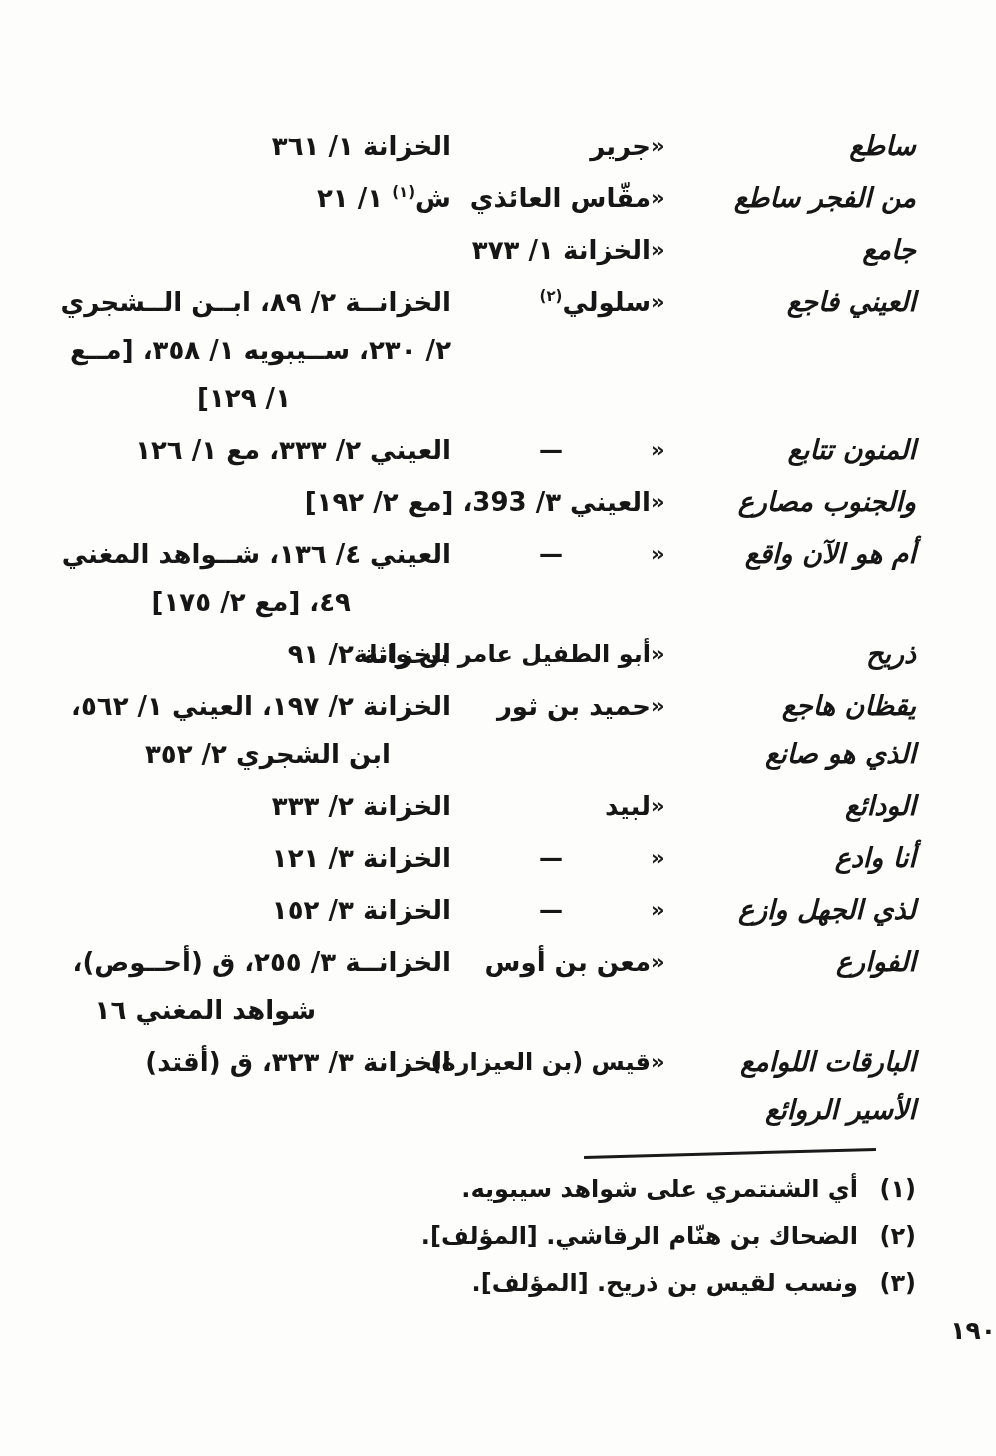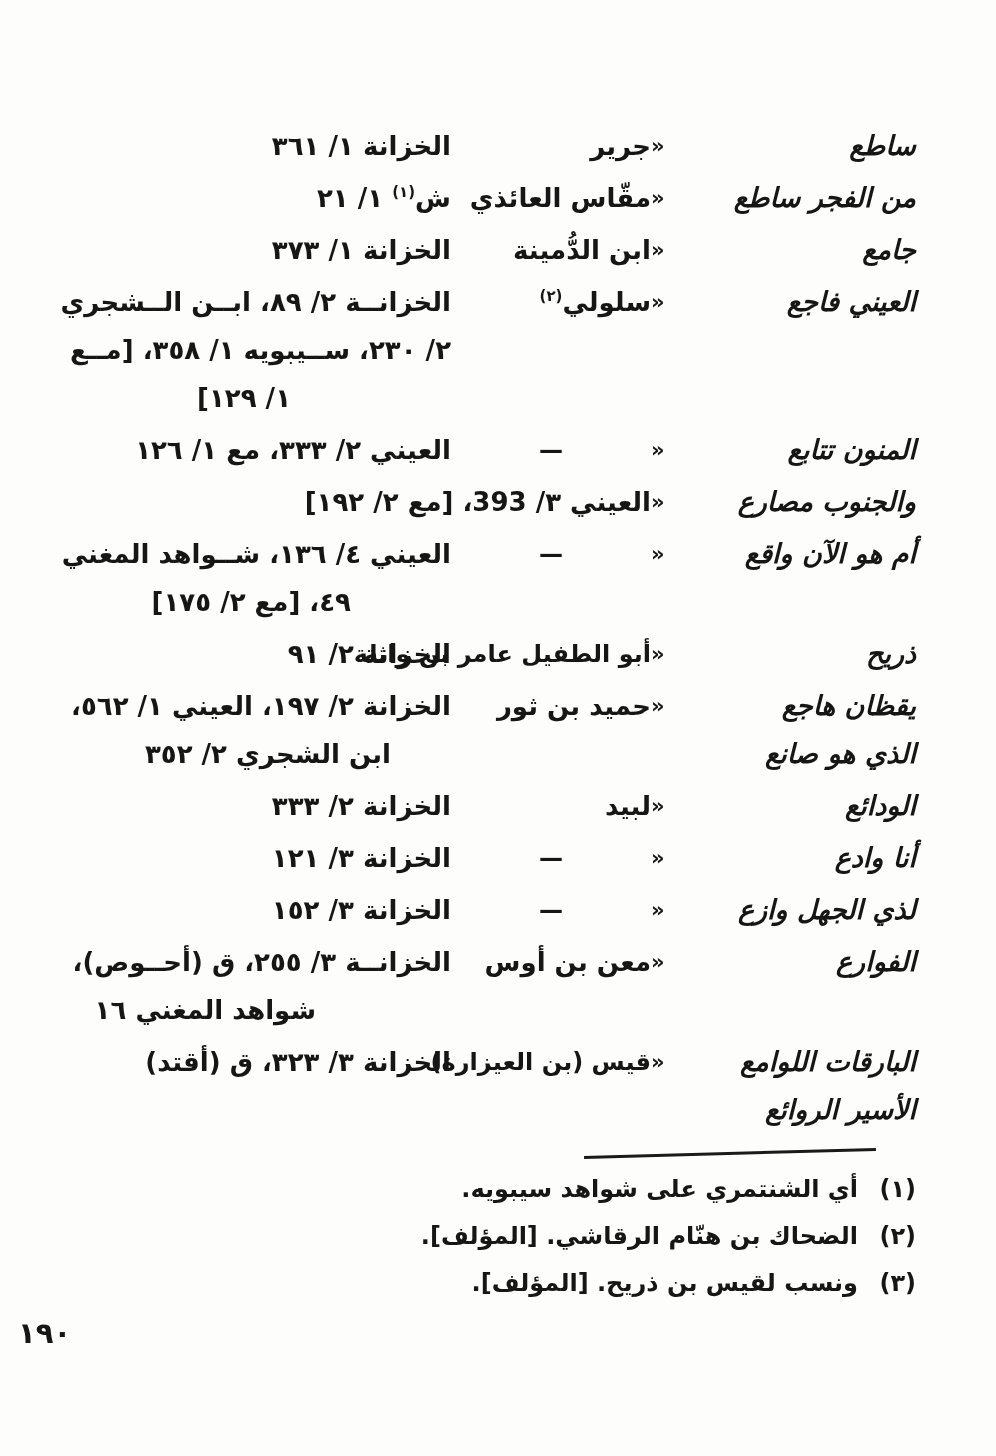--- a/index.html
+++ b/index.html
@@ -22,21 +22,21 @@
   .fn-separator {
     position:absolute; top:1152px; right:120px; width:292px;
     border-top:3px solid #1a1a1a; transform:rotate(-1.6deg);
   }
   .footnotes { position:absolute; top:1166px; right:80px; left:60px; }
   .fn { display:flex; line-height:47px; font-size:24px; }
   .fn-marker { width:58px; text-align:right; }
   .fn-text { white-space:nowrap; }
   .page-number {
     position:absolute; top:1316px; left:0; right:0;
-    text-align:left; padding-left:18px; font-size:29px; letter-spacing:2px;
+    text-align:right; padding-left:18px; font-size:25px; letter-spacing:2px;
   }
 </style>
 </head>
 <body>
 
 <div class="page">
 
   <div class="entries">
       <div class="row">
         <div class="cell c-rhyme">
@@ -66,23 +66,20 @@
           <div class="line">ش<sup>(١)</sup> ١/ ٢١</div>
         </div>
       </div>
       <div class="row">
         <div class="cell c-rhyme">
           <div class="line">جامع</div>
         </div>
         <div class="cell c-ditto">
           <div class="line">»</div>
         </div>
-        <div class="cell c-poet">
-          <div class="line">ابن الدُّمينة</div>
-        </div>
         <div class="cell c-ref">
           <div class="line">الخزانة ١/ ٣٧٣</div>
         </div>
       </div>
       <div class="row">
         <div class="cell c-rhyme">
           <div class="line">العيني فاجع</div>
         </div>
         <div class="cell c-ditto">
           <div class="line">»</div>

